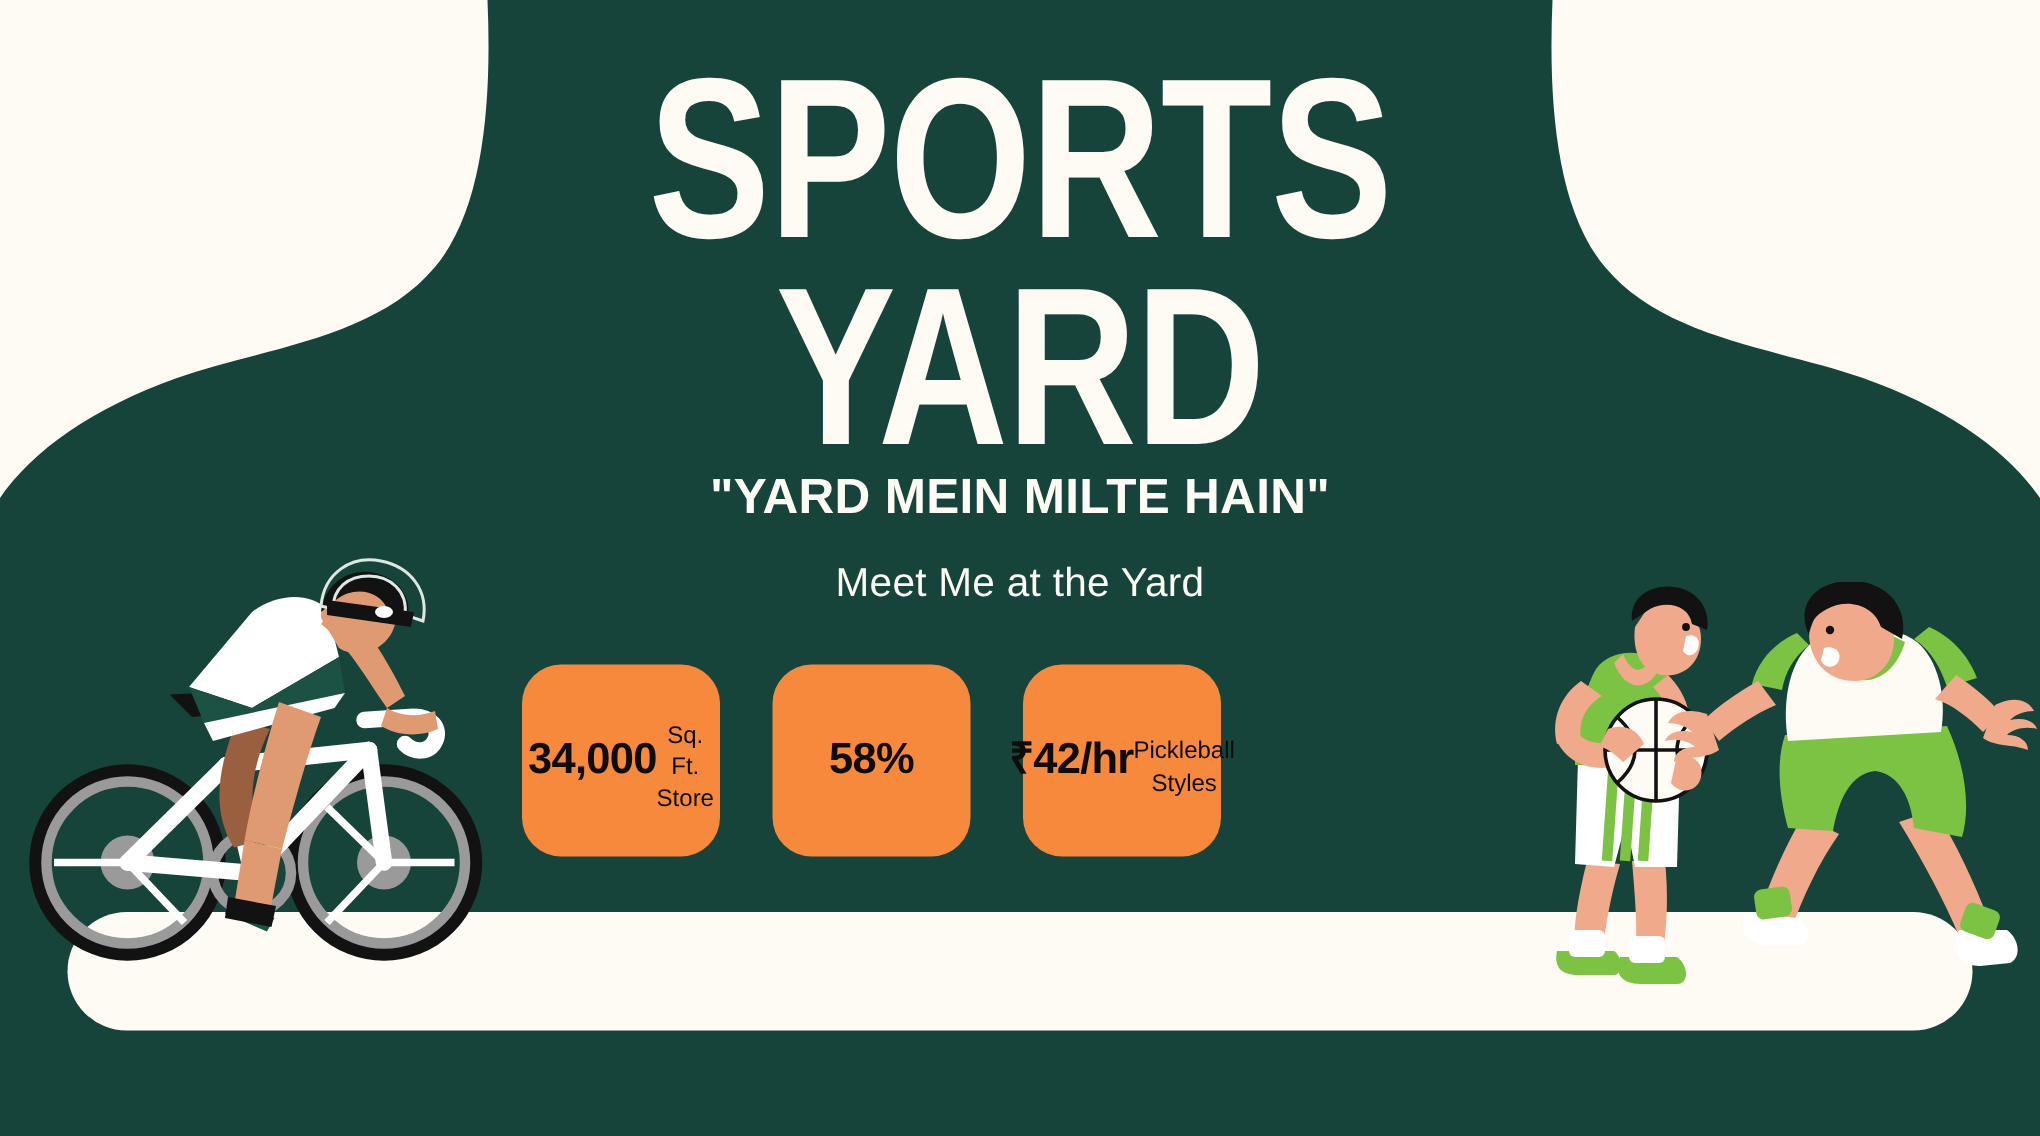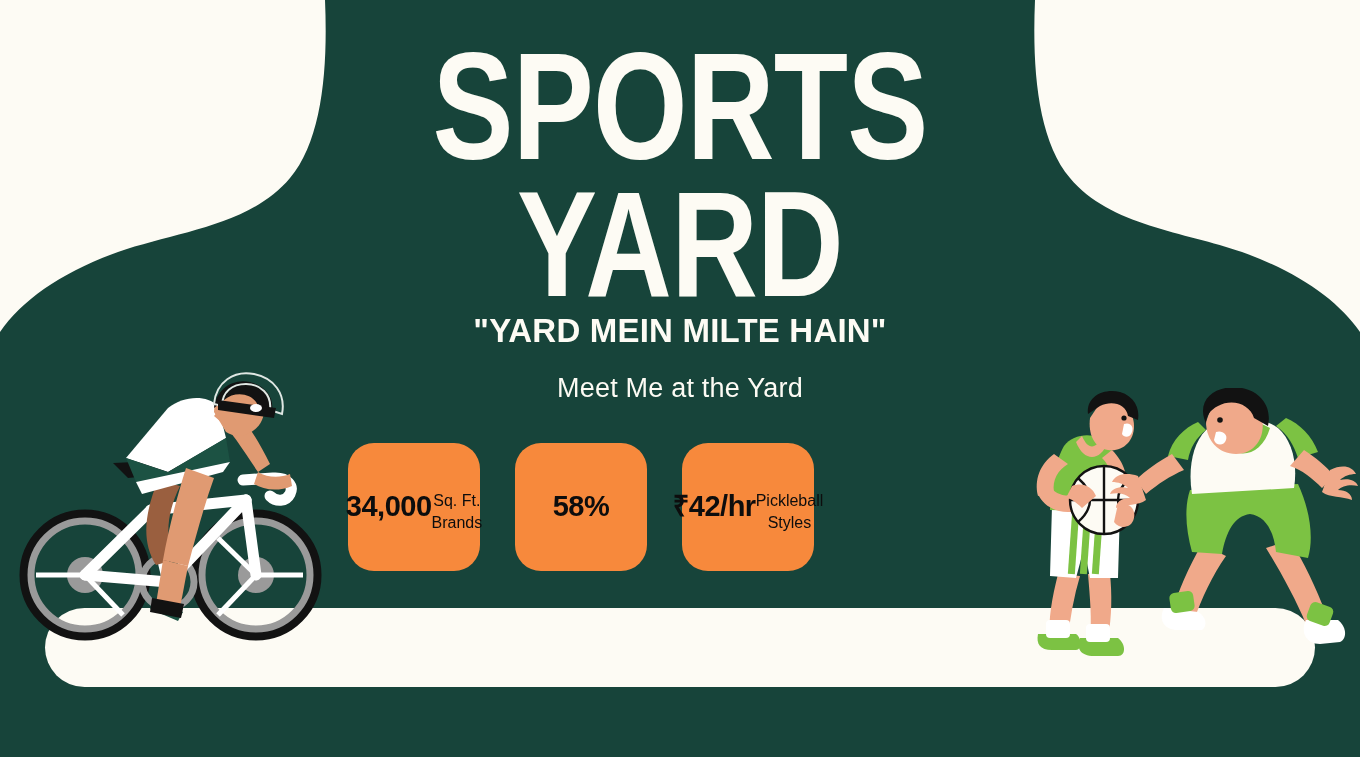--- a/index.html
+++ b/index.html
@@ -269,21 +269,21 @@
       <path d="M196,6 C216,0 238,10 242,30 C246,50 234,66 216,66 C198,66 186,52 186,34 Z" fill="#f0a98a"></path>
       <path d="M184,30 C178,8 200,-4 222,0 C242,4 252,20 248,38 L234,30 C230,16 212,10 198,18 C190,22 186,28 186,36 Z" fill="#121212"></path>
       <path d="M196,44 C202,42 208,46 206,52 C204,58 196,58 194,52 Z" fill="#ffffff"></path>
       <circle cx="200" cy="32" r="2.8" fill="#121212"></circle>
     </g>
   </svg>
 
   <div class="stats">
     <div class="stat-card">
       <div class="stat-value">34,000</div>
-      <div class="stat-label">Sq. Ft. Brands</div>
+      <div class="stat-label">Sq. Ft. Store</div>
     </div>
     <div class="stat-card">
       <div class="stat-value">58%</div>
     </div>
     <div class="stat-card">
       <div class="stat-value">₹42/hr</div>
       <div class="stat-label">Pickleball Styles</div>
     </div>
   </div>
 

